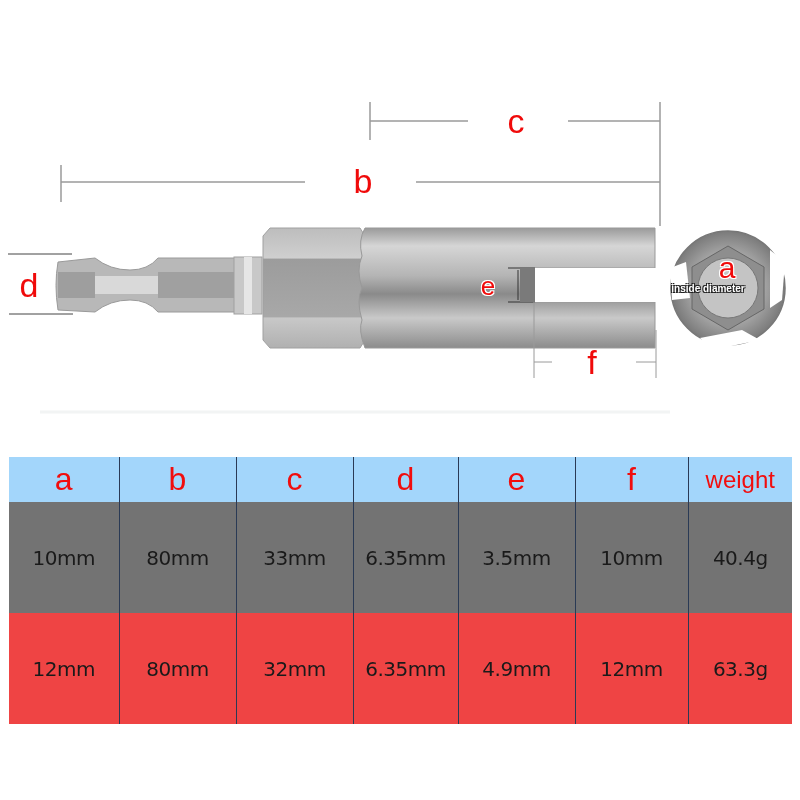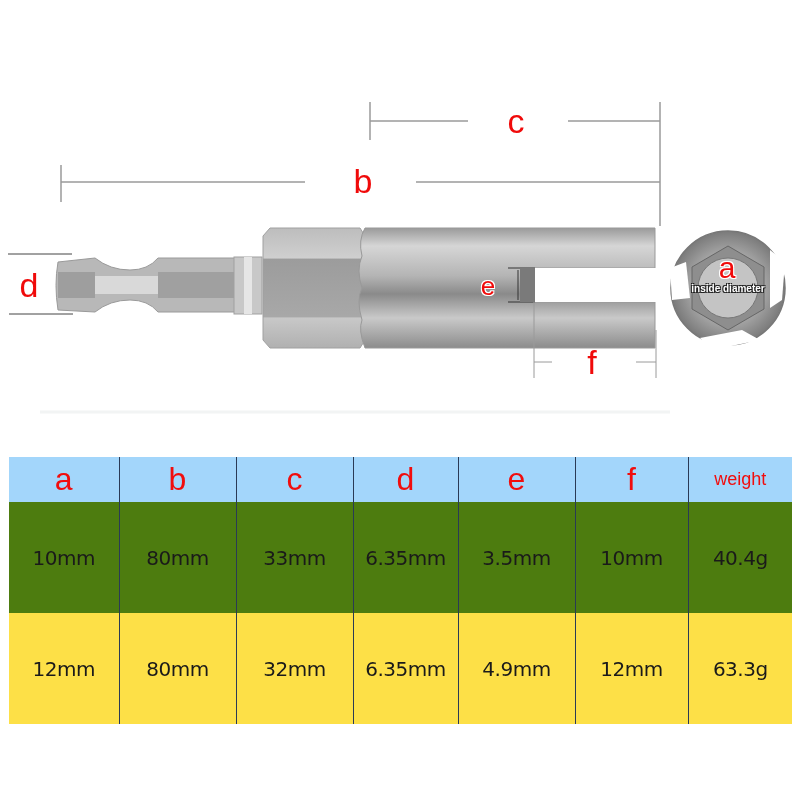--- a/index.html
+++ b/index.html
@@ -7,21 +7,21 @@
       width: 800px; height: 800px; background: #ffffff; position: relative; overflow: hidden;
       font-family: "Liberation Sans", sans-serif;
     }
     .diagram { position: absolute; left: 0; top: 0; width: 800px; height: 440px; }
     .diagram svg { position: absolute; left: 0; top: 0; }
     .dim-label {
       position: absolute; color: #f00a0a; font-family: "Liberation Sans", sans-serif;
       font-size: 34px; line-height: 1; transform: translate(-50%, -50%);
     }
     .inside-label {
-      position: absolute; left: 728px; top: 288px; transform: translate(-50%, -50%);
+      position: absolute; left: 708px; top: 288px; transform: translate(-50%, -50%);
       font-family: "Liberation Sans", sans-serif; font-weight: bold; font-size: 10px;
       color: #ffffff; white-space: nowrap;
       text-shadow: -1px -1px 0 #222, 1px -1px 0 #222, -1px 1px 0 #222, 1px 1px 0 #222;
     }
     .a-label {
       position: absolute; left: 727px; top: 268px; transform: translate(-50%, -50%);
       font-size: 30px; color: #f00a0a;
       text-shadow: -1px -1px 0 #fff, 1px -1px 0 #fff, -1px 1px 0 #fff, 1px 1px 0 #fff;
     }
     .e-label {
@@ -36,27 +36,27 @@
     }
     .spec-table td, .spec-table th {
       padding: 0; text-align: center; vertical-align: middle;
       border-left: 1px solid #2a3a55;
     }
     .spec-table tr > *:first-child { border-left: none; }
     .spec-table thead th {
       background: #a3d6fb; height: 45px; font-weight: normal;
       color: #f10d0d; font-family: "Liberation Sans", sans-serif; font-size: 32px;
     }
-    .spec-table thead th.weight-h { font-size: 18px; }
+    .spec-table thead th.weight-h { font-size: 24px; }
     .spec-table tbody td {
       height: 44px; color: #1a1a1a;
       font-family: "DejaVu Sans", sans-serif; font-size: 20px; letter-spacing: -0.5px;
     }
-    .spec-table tbody tr.dark td { background: #4d7c0f; }
-    .spec-table tbody tr.light td { background: #fde047; margin-top: 32px; }
+    .spec-table tbody tr.dark td { background: #737373; }
+    .spec-table tbody tr.light td { background: #ef4444; margin-top: 32px; }
     .col-a { width: 110px; } .col-b { width: 117px; } .col-c { width: 117px; }
     .col-d { width: 105px; } .col-e { width: 117px; } .col-f { width: 113px; } .col-w { width: 104px; }
   </style>
 </head>
 <body>
 
 <div class="diagram">
   <svg width="800" height="440" viewBox="0 0 800 440">
     <defs>
       <linearGradient id="barrelGrad" x1="0" y1="0" x2="0" y2="1">

